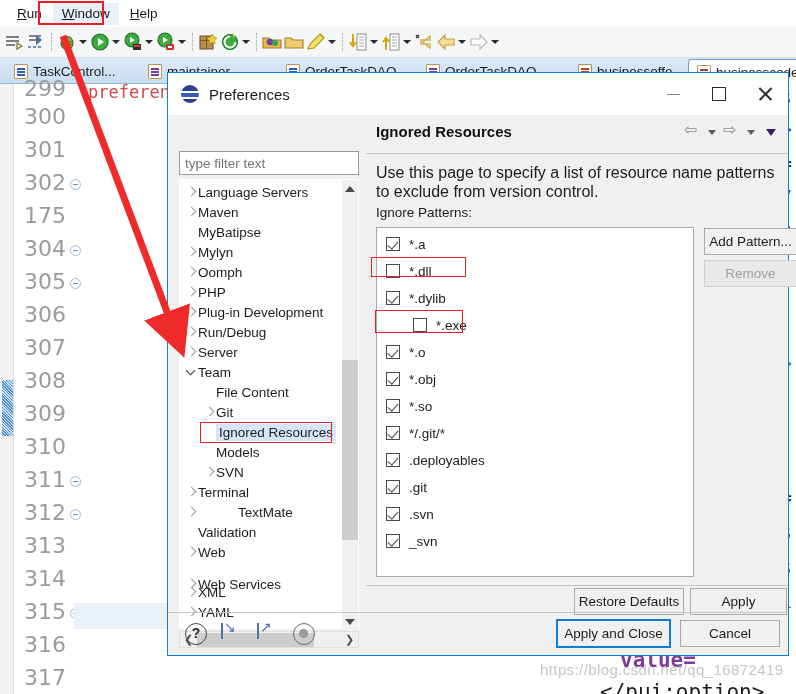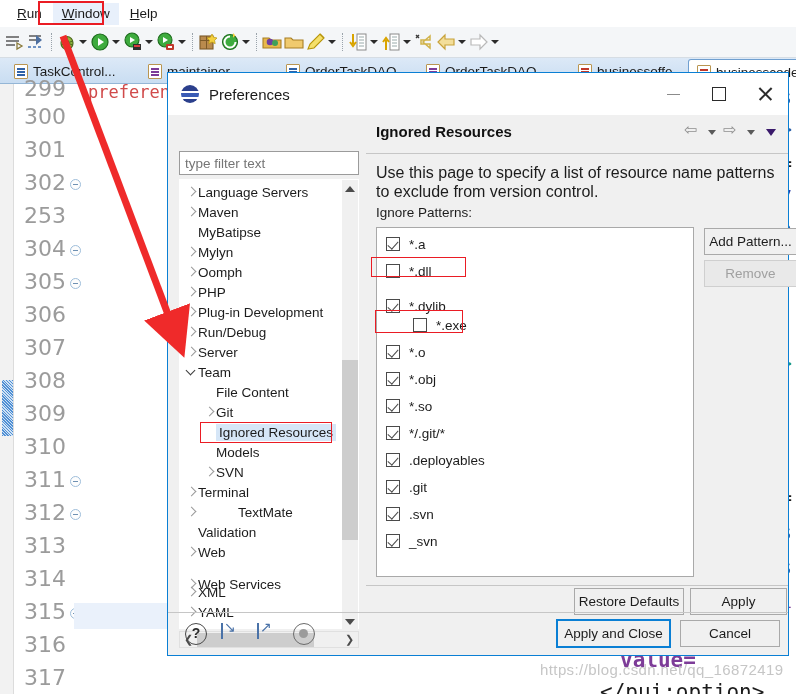--- a/index.html
+++ b/index.html
@@ -528,21 +528,21 @@
   <div class="editor">
     <div class="gutter-left">
       <div class="gutter-marker" style="top:296px;"></div>
     </div>
 
     <div class="linenos">
       <div class="ln" style="top:-6px;">299</div>
       <div class="ln" style="top:22px;">300</div>
       <div class="ln" style="top:55px;">301</div>
       <div class="ln" style="top:88px;">302</div>
-      <div class="ln" style="top:121px;">253</div>
+      <div class="ln" style="top:121px;">175</div>
       <div class="ln" style="top:154px;">304</div>
       <div class="ln" style="top:187px;">305</div>
       <div class="ln" style="top:220px;">306</div>
       <div class="ln" style="top:253px;">307</div>
       <div class="ln" style="top:286px;">308</div>
       <div class="ln" style="top:319px;">309</div>
       <div class="ln" style="top:352px;">310</div>
       <div class="ln" style="top:385px;">311</div>
       <div class="ln" style="top:418px;">312</div>
       <div class="ln" style="top:451px;">313</div>
@@ -737,21 +737,21 @@
 
         <div class="list-box">
           <div class="list-row" style="top:4px;">
               <span class="cb checked"></span>
               <span>*.a</span>
             </div>
           <div class="list-row" style="top:31px;">
               <span class="cb"></span>
               <span>*.dll</span>
             </div>
-          <div class="list-row" style="top:66px;">
+          <div class="list-row" style="top:58px;">
               <span class="cb checked"></span>
               <span>*.dylib</span>
             </div>
           <div class="list-row" style="top:85px;padding-left:36px;">
               <span class="cb"></span>
               <span>*.exe</span>
             </div>
           <div class="list-row" style="top:112px;">
               <span class="cb checked"></span>
               <span>*.o</span>

